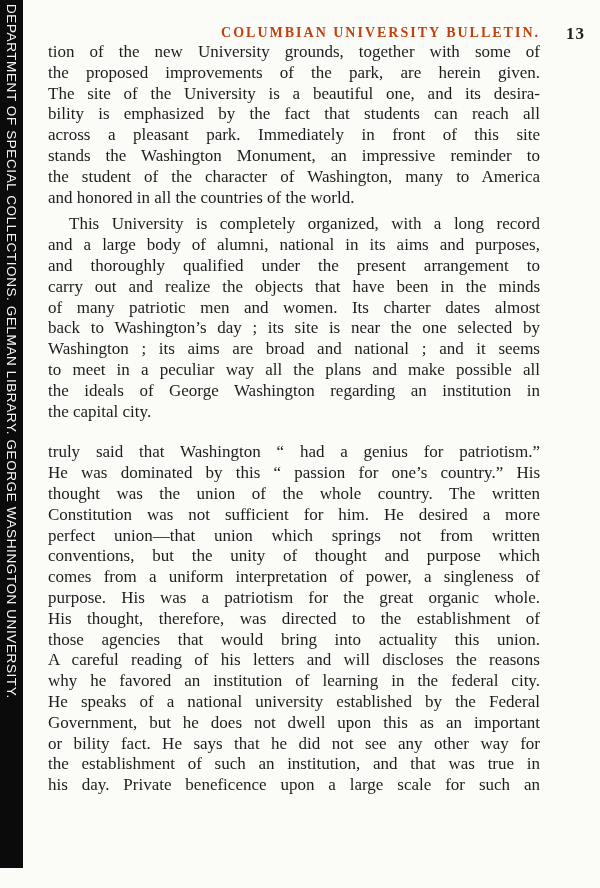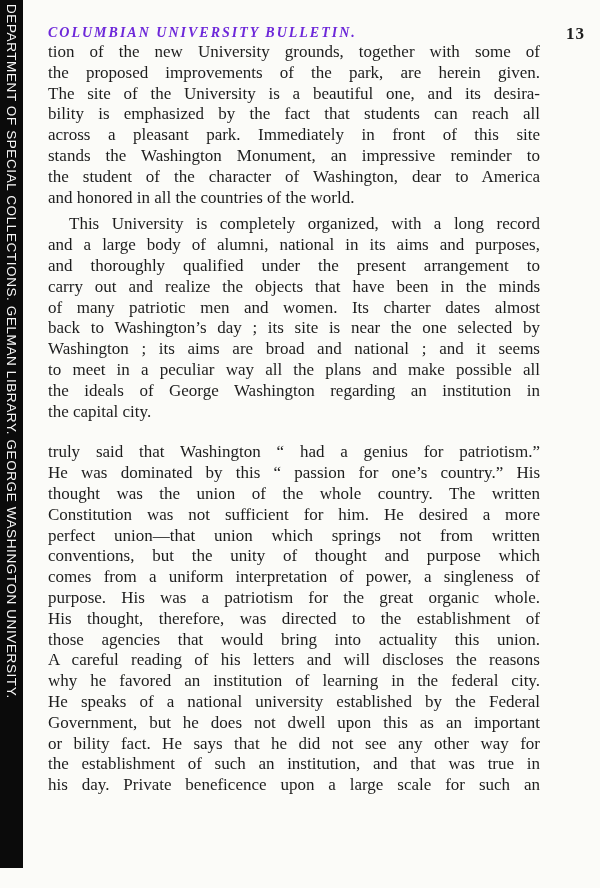--- a/index.html
+++ b/index.html
@@ -30,26 +30,25 @@
   
   .header {
     position: relative;
     margin-left: 48px;
     width: 492px;
     padding-top: 25px;
     height: 17px;
   }
   .header-title {
     display: block;
-    text-align: left;
+    text-align: right;
     font-weight: bold;
     font-size: 14px;
     letter-spacing: 2px;
-    color: #6d28d9;
-    font-style: italic;
+    color: #c2410c;
   }
   .page-num {
     position: absolute;
     top: 24px; left: 518px;
     font-size: 17px;
     font-weight: bold;
     letter-spacing: 1px;
   }
   
   .content {
@@ -84,21 +83,21 @@
 
 <div class="content">
 
   <div class="para">
     <div class="line">tion of the new University grounds, together with some of</div>
     <div class="line">the proposed improvements of the park, are herein given.</div>
     <div class="line">The site of the University is a beautiful one, and its desira-</div>
     <div class="line">bility is emphasized by the fact that students can reach all</div>
     <div class="line">across a pleasant park.  Immediately in front of this site</div>
     <div class="line">stands the Washington Monument, an impressive reminder to</div>
-    <div class="line">the student of the character of Washington, dear to America</div>
+    <div class="line">the student of the character of Washington, many to America</div>
     <div class="line noj">and honored in all the countries of the world.</div>
   </div>
 
   <div class="para para2">
     <div class="line indent">This University is completely organized, with a long record</div>
     <div class="line">and a large body of alumni, national in its aims and purposes,</div>
     <div class="line">and thoroughly qualified under the present arrangement to</div>
     <div class="line">carry out and realize the objects that have been in the minds</div>
     <div class="line">of many patriotic men and women.  Its charter dates almost</div>
     <div class="line">back to Washington’s day ; its site is near the one selected by</div>

